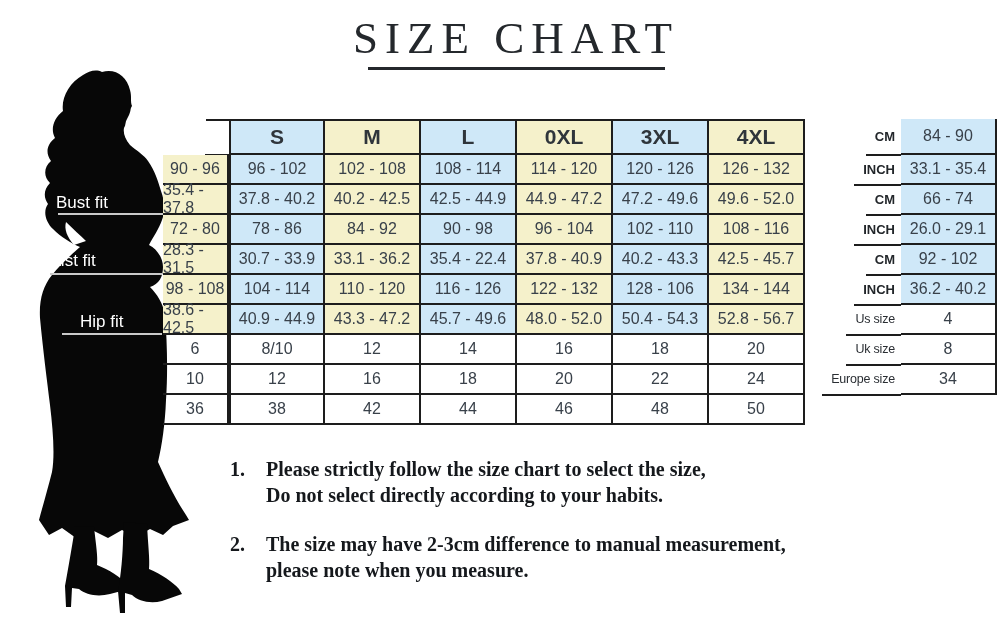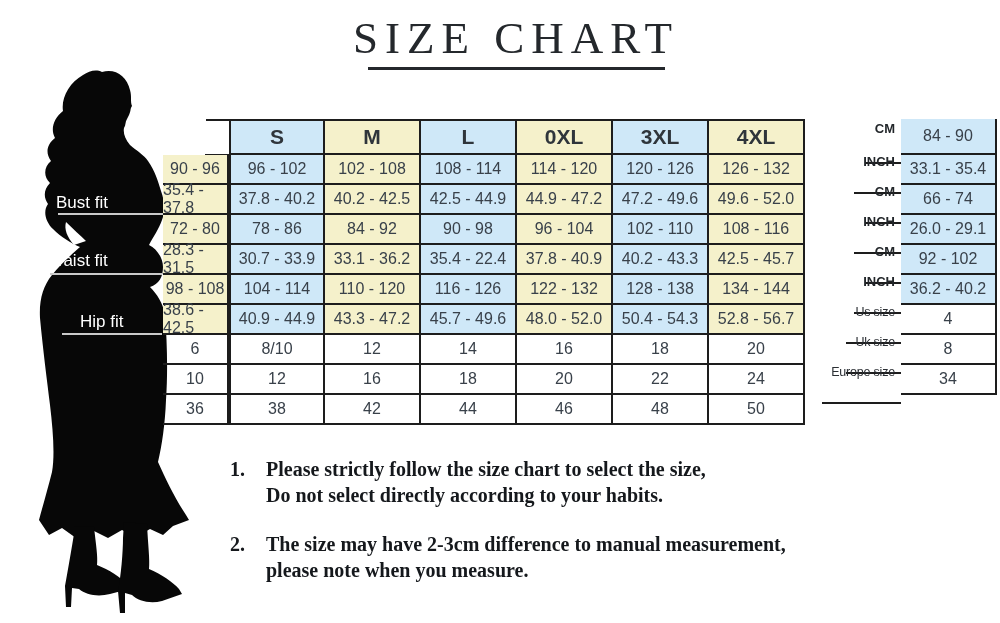--- a/index.html
+++ b/index.html
@@ -20,21 +20,21 @@
              grid-template-rows:36px repeat(9,30px);}
   .cell{box-sizing:border-box;display:flex;align-items:center;justify-content:center;
         color:#39414a;font-size:16px;}
   .value-cell,.head-cell{border-right:2px solid var(--border);border-bottom:2px solid var(--border);}
   .head-cell{border-top:2px solid var(--border);font-size:21px;font-weight:bold;color:#2f353b;}
   .size-grid .cell:nth-child(9n+2){border-left:2px solid var(--border);}
   .col-blue{background:var(--col-blue);}
   .col-yellow{background:var(--col-yellow);}
   .label-cell{justify-content:flex-end;}
   .label-cell .lbl{display:inline-flex;align-items:center;height:100%;
-                   border-bottom:2px solid var(--border);padding:0 6px 15px 9px;
+                   border-bottom:2px solid var(--border);padding:0 6px 0 9px;
                    font-size:13px;font-weight:bold;color:#22262a;white-space:nowrap;}
   .label-cell.size-lbl .lbl{font-weight:normal;font-size:12.5px;letter-spacing:-0.2px;color:#2a2e33;}
   .label-cell.corner .lbl{width:9px;padding:0 6px 0 9px;}
   .top-border-stub{position:absolute;left:190px;top:119px;width:25px;height:2px;background:var(--border);}
   
   .note{position:absolute;display:flex;font-family:"Liberation Serif",serif;
         font-weight:bold;font-size:20px;line-height:26px;color:#15181c;}
   .note-num{width:36px;flex:none;}
 </style>
 </head>
@@ -68,21 +68,21 @@
       C 93 570 105 577 110 584 L 113 589 L 94 594 C 82 597 70 595 63 589
       L 56 588 L 55 607 L 50 607 L 49 586 C 52 570 56 546 58 534 Z"></path>
     <path fill="#070707" d="M 108 522 L 131 524 C 132 545 134 560 133 569
       C 145 574 157 582 163 589 L 166 594 L 146 601 C 134 604 122 601 116 595
       L 109 593 L 109 613 L 104 613 L 102 591 C 105 576 107 552 107 538 Z"></path>
   </svg>
 
   <div class="fit-label" style="left:40px;top:193px;width:106px">Bust fit</div>
   <div class="fit-underline" style="left:42px;top:213px;width:106px"></div>
 
-  <div class="fit-label" style="left:32px;top:251px;width:112px">Waist fit</div>
+  <div class="fit-label" style="left:20px;top:251px;width:112px">Waist fit</div>
   <div class="fit-underline" style="left:34px;top:273px;width:112px"></div>
 
   <div class="fit-label" style="left:64px;top:312px;width:82px">Hip fit</div>
   <div class="fit-underline" style="left:46px;top:333px;width:100px"></div>
 
   <div class="top-border-stub"></div>
   <div class="size-grid">
       <div class="cell label-cell corner">
         <span class="lbl"></span>
       </div>
@@ -138,21 +138,21 @@
       <div class="cell value-cell col-yellow">42.5 - 45.7</div>
       <div class="cell label-cell">
         <span class="lbl">CM</span>
       </div>
       <div class="cell value-cell col-blue">92 - 102</div>
       <div class="cell value-cell col-yellow">98 - 108</div>
       <div class="cell value-cell col-blue">104 - 114</div>
       <div class="cell value-cell col-yellow">110 - 120</div>
       <div class="cell value-cell col-blue">116 - 126</div>
       <div class="cell value-cell col-yellow">122 - 132</div>
-      <div class="cell value-cell col-blue">128 - 138</div>
+      <div class="cell value-cell col-blue">128 - 106</div>
       <div class="cell value-cell col-yellow">134 - 144</div>
       <div class="cell label-cell">
         <span class="lbl">INCH</span>
       </div>
       <div class="cell value-cell col-blue">36.2 - 40.2</div>
       <div class="cell value-cell col-yellow">38.6 - 42.5</div>
       <div class="cell value-cell col-blue">40.9 - 44.9</div>
       <div class="cell value-cell col-yellow">43.3 - 47.2</div>
       <div class="cell value-cell col-blue">45.7 - 49.6</div>
       <div class="cell value-cell col-yellow">48.0 - 52.0</div>

